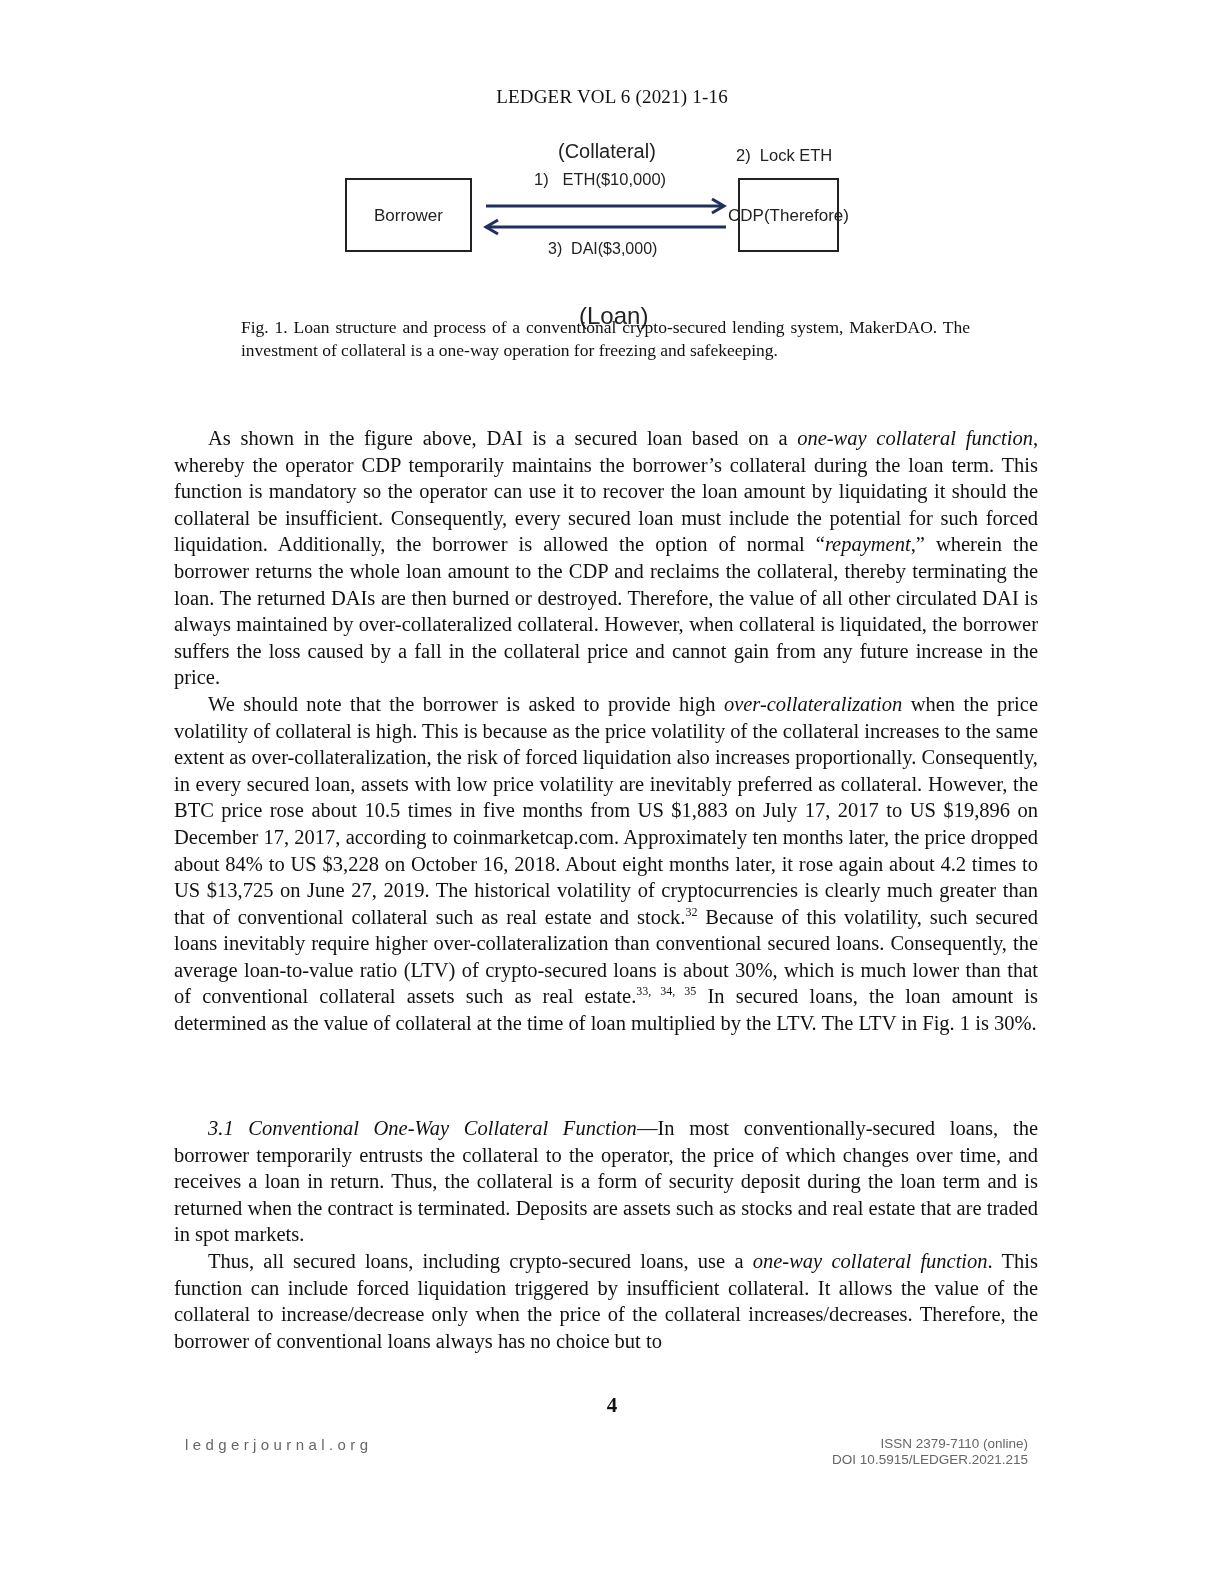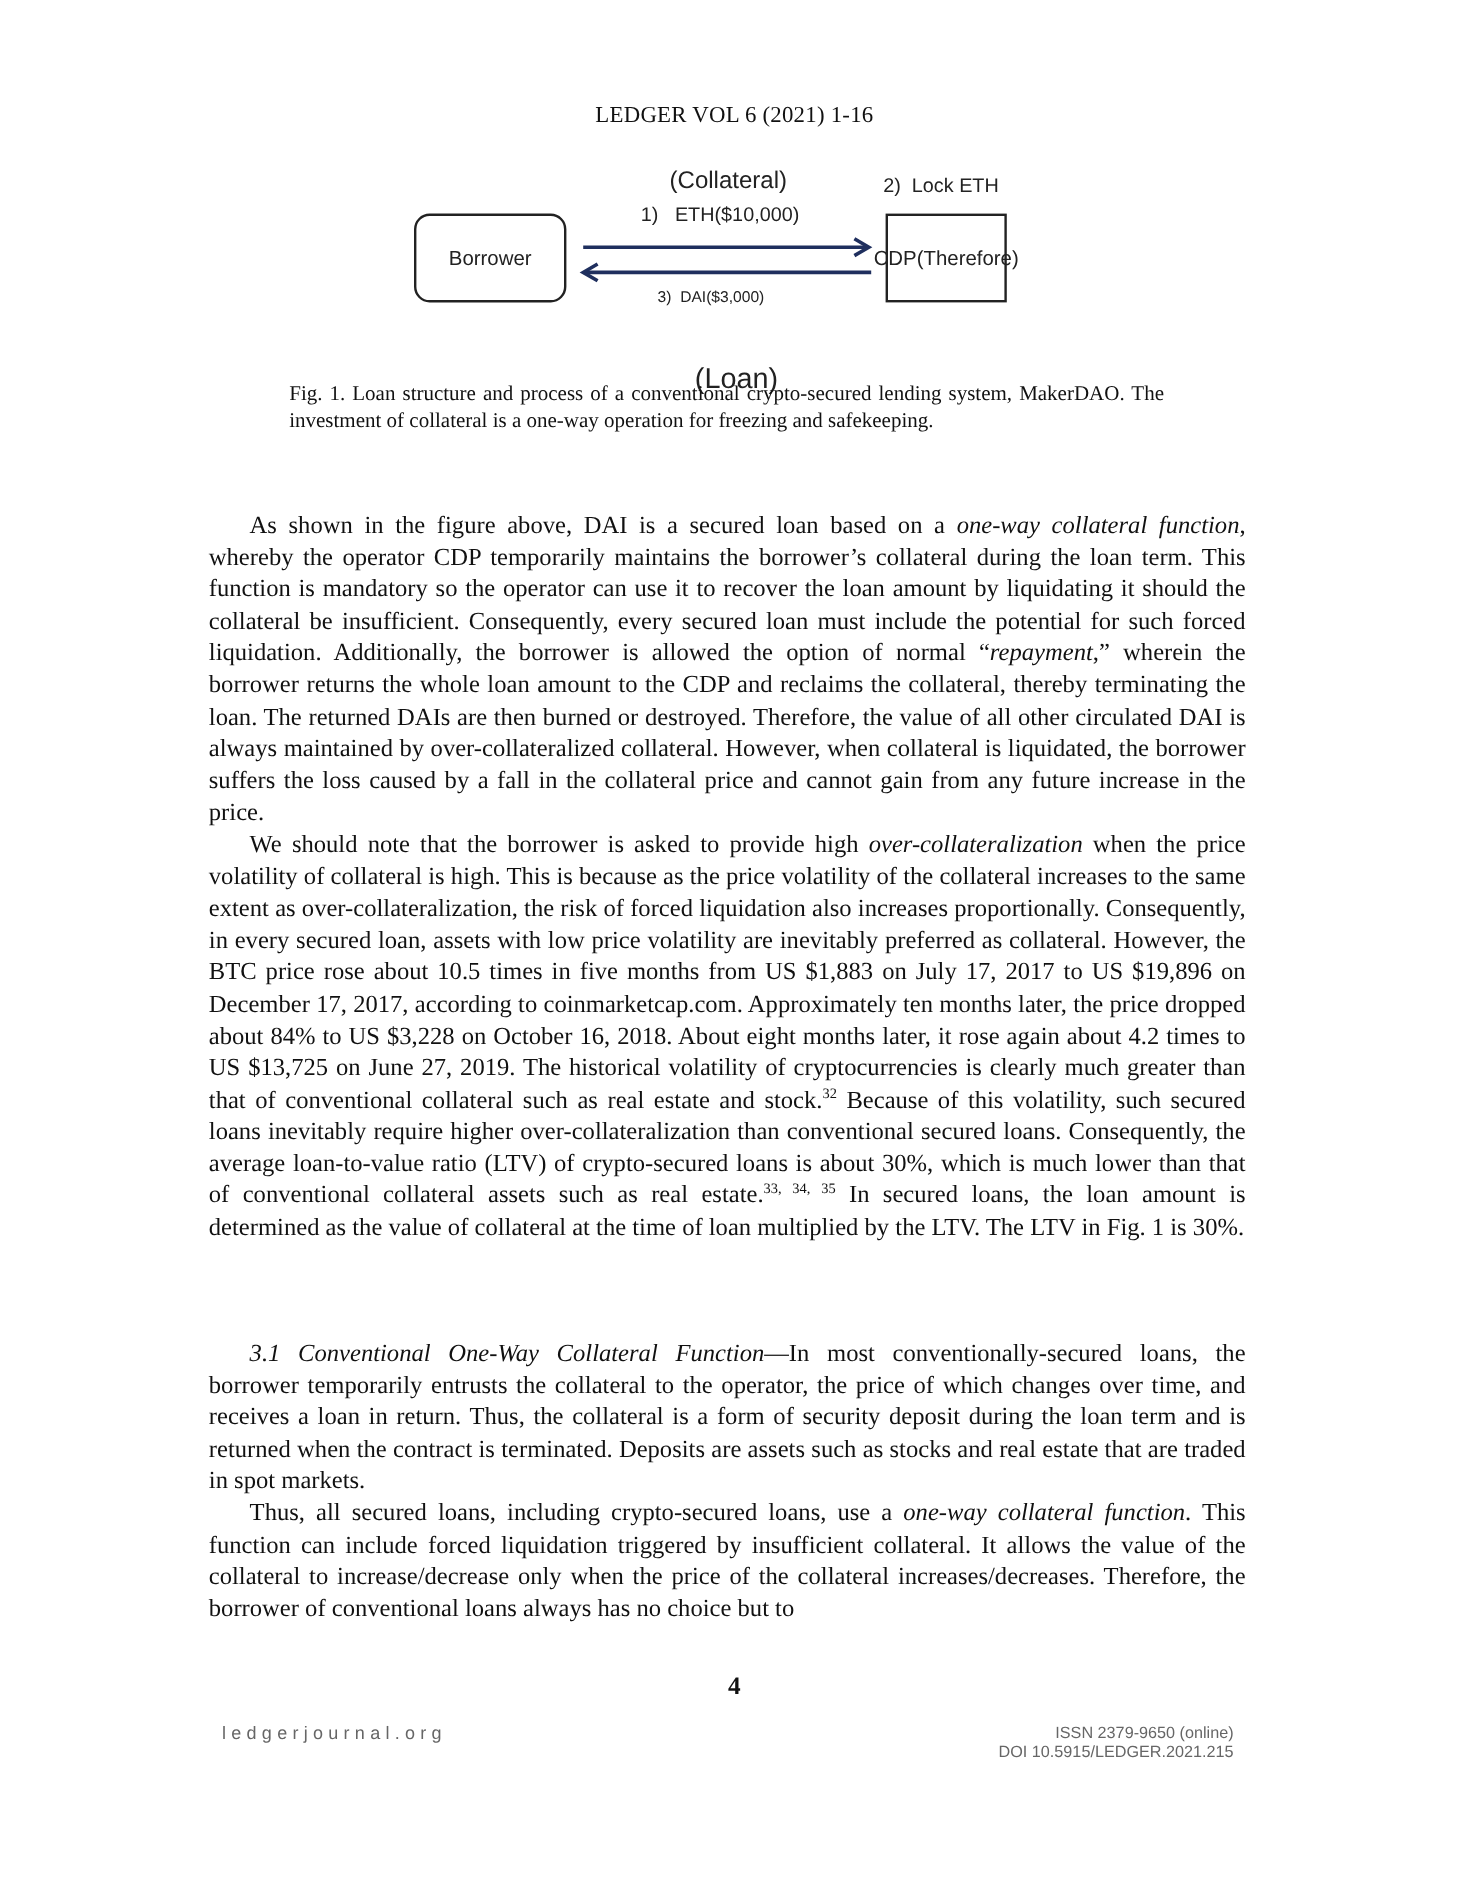--- a/index.html
+++ b/index.html
@@ -34,44 +34,44 @@
   <svg width="530" height="170">
     <g>
       <line x1="156" y1="76" x2="392" y2="76" stroke="#1f2f5e" stroke-width="3"></line>
       <polyline points="382,69 394,76 382,83" fill="none" stroke="#1f2f5e" stroke-width="3"></polyline>
     </g>
     <g>
       <line x1="158" y1="97" x2="396" y2="97" stroke="#1f2f5e" stroke-width="3"></line>
       <polyline points="168,90 156,97 168,104" fill="none" stroke="#1f2f5e" stroke-width="3"></polyline>
     </g>
   </svg>
-  <div class="fig-box" style="left:15px; top:48px; width:127px; height:74px;border-radius:13px;">
+  <div class="fig-box" style="left:15px; top:48px; width:127px; height:74px;">
     <span>Borrower</span>
   </div>
   <div class="fig-box" style="left:408px; top:48px; width:101px; height:74px; flex-direction:row;">
     <span>CDP</span>
     <span>(Therefore)</span>
   </div>
   <div class="fig-label" style="left:228px; top:10px; font-size:20px;">(Collateral)</div>
   <div class="fig-label" style="left:204px; top:40px; font-size:16.5px; white-space:pre;">1)   ETH($10,000)</div>
   <div class="fig-label" style="left:406px; top:16px; font-size:16.5px; white-space:pre;">2)  Lock ETH</div>
-  <div class="fig-label" style="left:218px; top:110px; font-size:13px; white-space:pre;">3)  DAI($3,000)</div>
+  <div class="fig-label" style="left:218px; top:110px; font-size:16px; white-space:pre;">3)  DAI($3,000)</div>
   <div class="fig-label" style="left:249px; top:136px; font-size:24px;margin-top:36px;">(Loan)</div>
 </div>
 
 <div id="caption" class="serif">Fig. 1. Loan structure and process of a conventional crypto-secured lending system, MakerDAO. The investment of collateral is a one-way operation for freezing and safekeeping.</div>
 
 <div class="body-text serif" style="top:425px;">
   <p><span>As shown in the figure above, DAI is a secured loan based on a </span><em>one-way collateral function</em><span>, whereby the operator CDP temporarily maintains the borrower’s collateral during the loan term. This function is mandatory so the operator can use it to recover the loan amount by liquidating it should the collateral be insufficient. Consequently, every secured loan must include the potential for such forced liquidation. Additionally, the borrower is allowed the option of normal “</span><em>repayment</em><span>,” wherein the borrower returns the whole loan amount to the CDP and reclaims the collateral, thereby terminating the loan. The returned DAIs are then burned or destroyed. Therefore, the value of all other circulated DAI is always maintained by over-collateralized collateral. However, when collateral is liquidated, the borrower suffers the loss caused by a fall in the collateral price and cannot gain from any future increase in the price.</span></p>
   <p><span>We should note that the borrower is asked to provide high </span><em>over-collateralization</em><span> when the price volatility of collateral is high. This is because as the price volatility of the collateral increases to the same extent as over-collateralization, the risk of forced liquidation also increases proportionally. Consequently, in every secured loan, assets with low price volatility are inevitably preferred as collateral. However, the BTC price rose about 10.5 times in five months from US $1,883 on July 17, 2017 to US $19,896 on December 17, 2017, according to coinmarketcap.com. Approximately ten months later, the price dropped about 84% to US $3,228 on October 16, 2018. About eight months later, it rose again about 4.2 times to US $13,725 on June 27, 2019. The historical volatility of cryptocurrencies is clearly much greater than that of conventional collateral such as real estate and stock.</span><sup>32</sup><span> Because of this volatility, such secured loans inevitably require higher over-collateralization than conventional secured loans. Consequently, the average loan-to-value ratio (LTV) of crypto-secured loans is about 30%, which is much lower than that of conventional collateral assets such as real estate.</span><sup>33, 34, 35</sup><span> In secured loans, the loan amount is determined as the value of collateral at the time of loan multiplied by the LTV. The LTV in Fig. 1 is 30%.</span></p>
 </div>
 
 <div class="body-text serif" style="top:1115px;">
   <p><em>3.1 Conventional One-Way Collateral Function</em><span>—In most conventionally-secured loans, the borrower temporarily entrusts the collateral to the operator, the price of which changes over time, and receives a loan in return. Thus, the collateral is a form of security deposit during the loan term and is returned when the contract is terminated. Deposits are assets such as stocks and real estate that are traded in spot markets.</span></p>
   <p><span>Thus, all secured loans, including crypto-secured loans, use a </span><em>one-way collateral function</em><span>. This function can include forced liquidation triggered by insufficient collateral. It allows the value of the collateral to increase/decrease only when the price of the collateral increases/decreases. Therefore, the borrower of conventional loans always has no choice but to</span></p>
 </div>
 
 <div id="page-number" class="serif">4</div>
 <div id="footer-site" class="sans">ledgerjournal.org</div>
 <div id="footer-issn" class="sans">
-  <div>ISSN 2379-9650 (online)</div>
+  <div>ISSN 2379-7110 (online)</div>
   <div>DOI 10.5915/LEDGER.2021.215</div>
 </div>
 
 </body></html>

